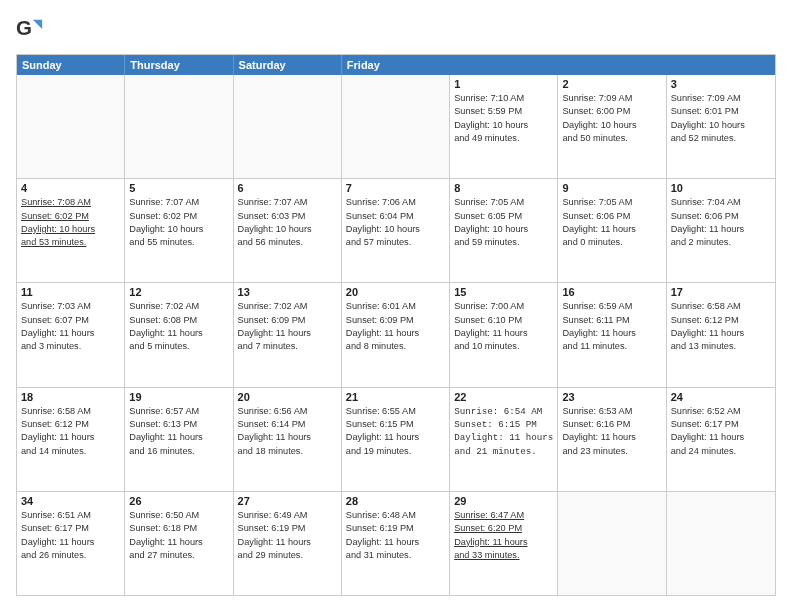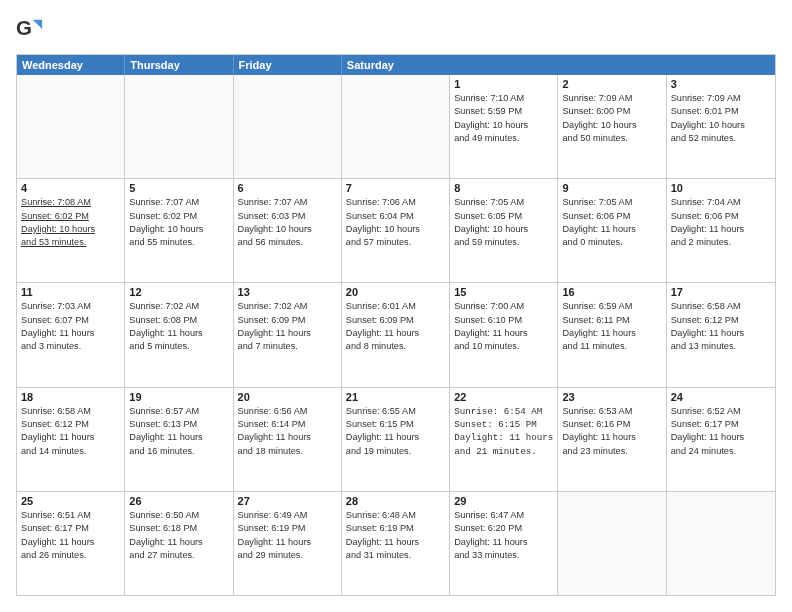--- a/index.html
+++ b/index.html
@@ -121,24 +121,24 @@
       </div>
     </div>
     <div class="title-block">
       <div class="calendar-title"></div>
       <div class="calendar-subtitle"></div>
     </div>
   </div>
 
   <div class="calendar">
     <div class="cal-header" id="cal-header">
-        <div class="cal-header-cell">Wednesday</div>
+        <div class="cal-header-cell">Sunday</div>
         <div class="cal-header-cell">Thursday</div>
+        <div class="cal-header-cell">Saturday</div>
         <div class="cal-header-cell">Friday</div>
-        <div class="cal-header-cell">Saturday</div>
       </div>
     <div class="cal-body" id="cal-body">
         <div class="cal-row">
           <div class="cal-cell empty"></div>
           <div class="cal-cell empty"></div>
           <div class="cal-cell empty"></div>
           <div class="cal-cell empty"></div>
           <div class="cal-cell">
             <div class="day-num">1</div>
             <div class="cell-info" style="white-space: pre-line;">Sunrise: 7:10 AM
@@ -309,21 +309,21 @@
           <div class="cal-cell">
             <div class="day-num">24</div>
             <div class="cell-info" style="white-space: pre-line;">Sunrise: 6:52 AM
 Sunset: 6:17 PM
 Daylight: 11 hours
 and 24 minutes.</div>
           </div>
         </div>
         <div class="cal-row">
           <div class="cal-cell">
-            <div class="day-num">25</div>
+            <div class="day-num">34</div>
             <div class="cell-info" style="white-space: pre-line;">Sunrise: 6:51 AM
 Sunset: 6:17 PM
 Daylight: 11 hours
 and 26 minutes.</div>
           </div>
           <div class="cal-cell">
             <div class="day-num">26</div>
             <div class="cell-info" style="white-space: pre-line;">Sunrise: 6:50 AM
 Sunset: 6:18 PM
 Daylight: 11 hours
@@ -338,21 +338,21 @@
           </div>
           <div class="cal-cell">
             <div class="day-num">28</div>
             <div class="cell-info" style="white-space: pre-line;">Sunrise: 6:48 AM
 Sunset: 6:19 PM
 Daylight: 11 hours
 and 31 minutes.</div>
           </div>
           <div class="cal-cell">
             <div class="day-num">29</div>
-            <div class="cell-info" style="white-space: pre-line;">Sunrise: 6:47 AM
+            <div class="cell-info" style="white-space: pre-line; text-decoration: underline;">Sunrise: 6:47 AM
 Sunset: 6:20 PM
 Daylight: 11 hours
 and 33 minutes.</div>
           </div>
           <div class="cal-cell empty"></div>
           <div class="cal-cell empty"></div>
         </div>
       </div>
   </div>
 </div>

